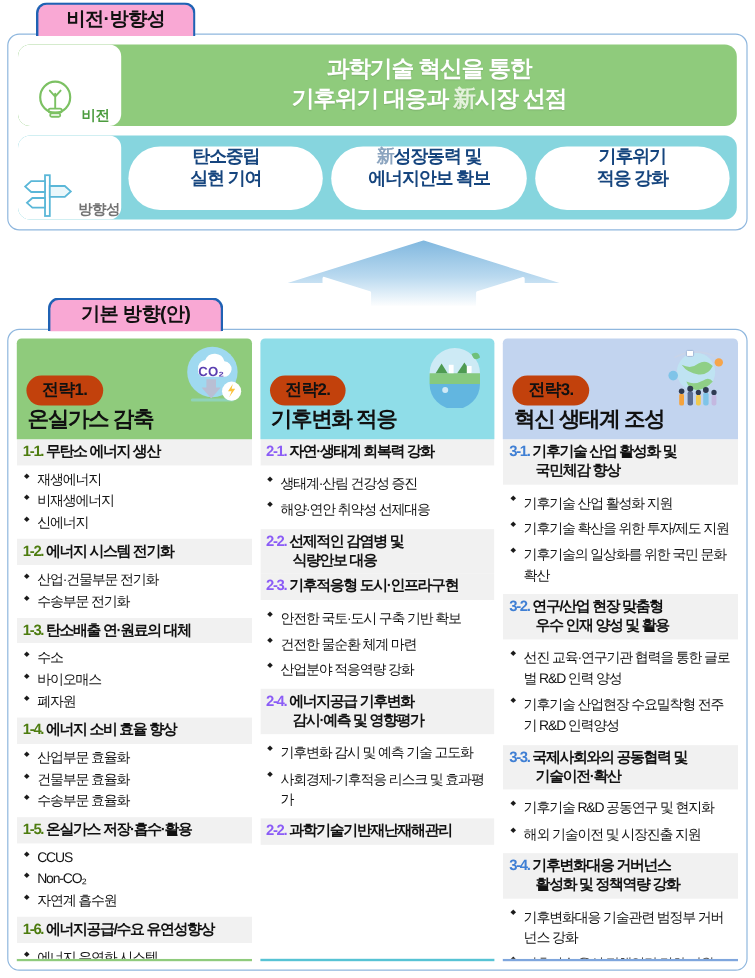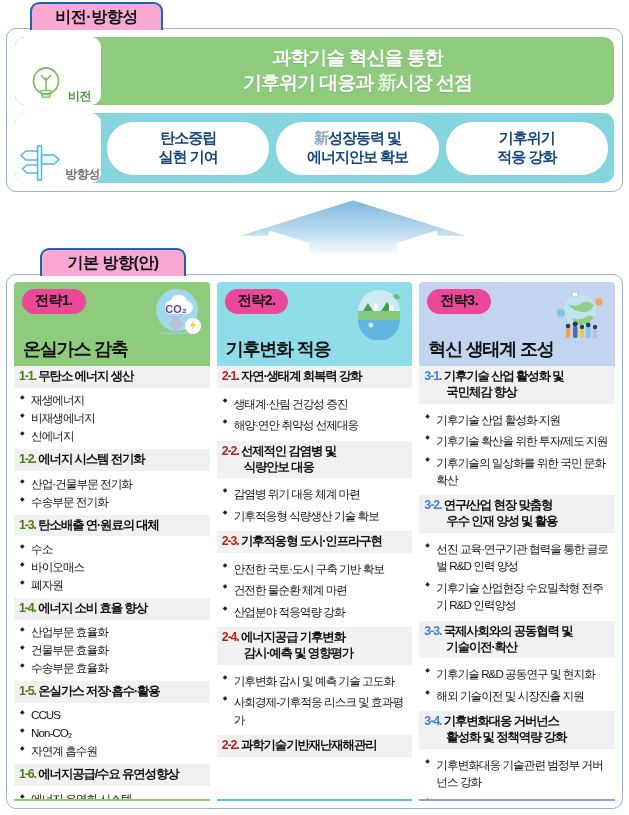--- a/index.html
+++ b/index.html
@@ -68,21 +68,21 @@
     color: #ffffff; font-weight: bold; font-size: 19px;
     line-height: 1.3; text-align: center; letter-spacing: -1px;
     text-shadow: 0 1px 1px rgba(0,0,0,.12);
   }
   .vision-text .faint { color: #e4f2dc; }
 
   .pills { flex: 1; display: flex; align-items: center;
            justify-content: space-around; padding: 0 6px; gap: 7px; }
   .pill {
     flex: 1; height: 53px; background: #ffffff; border-radius: 28px;
-    display: flex; align-items: center; justify-content: center;
+    display: flex; justify-content: center;
     text-align: center; font-weight: bold; font-size: 15px;
     line-height: 1.25; color: #16457e; letter-spacing: -1px;
   }
   .pill .faint { color: #8ba4bf; }
 
   
   .arrow { position: absolute; left: 228px; top: 196px; width: 250px; height: 62px; }
 
   
   .basic-tab { left: 40px; top: 248px; width: 146px; height: 28px;
@@ -101,44 +101,44 @@
     position: relative; height: 84px;
     border-radius: 4px 4px 0 0;
     padding: 7px 8px 0 8px;
     flex: 0 0 84px;
   }
   .c1 .col-head { background: #8fcb7c; }
   .c2 .col-head { background: #8fdde8; }
   .c3 .col-head { background: #c2d4ef; }
 
   .badge {
-    display: inline-block; background: #ec4899; color: #111111;
+    display: inline-block; background: #c2410c; color: #111111;
     font-weight: bold; font-size: 14px; letter-spacing: -0.5px;
-    border-radius: 14px; padding: 3px 13px 4px 13px;
+    border-radius: 14px; padding: 3px 13px 4px 13px; margin-top: 24px;
   }
   .col-title {
     position: absolute; left: 9px; bottom: 5px;
     font-size: 18px; font-weight: bold; color: #111111; letter-spacing: -1.2px;
   }
   .head-icon { position: absolute; right: 7px; top: 4px; width: 56px; height: 54px; }
 
   .col-body { flex: 1; display: flex; flex-direction: column; overflow: hidden; }
   .c1 .col-body { border-bottom: 2.5px solid #8fcb7c; }
   .c2 .col-body { border-bottom: 2.5px solid #57c3d4; }
   .c3 .col-body { border-bottom: 2.5px solid #7fa6dd; }
 
   .sub-head {
     background: #f1f1f1;
     padding: 3px 5px 3px 5px;
     font-size: 12.4px; font-weight: bold; color: #141414;
     letter-spacing: -1.1px; line-height: 1.28;
   }
   .sub-head .num { font-weight: bold; }
   .c1 .sub-head .num { color: #4d7c0f; }
-  .c2 .sub-head .num { color: #b91c1c; }
+  .c2 .sub-head .num { color: #8b5cf6; }
   .c3 .sub-head .num { color: #3f7fd4; }
   .sub-head .ttl { color: #111111; }
   .sub-head .l2 { display: block; padding-left: 22px; }
 
   .items { background: #ffffff; padding: 3px 4px 3px 6px; }
   .item {
     position: relative; padding-left: 11px;
     font-size: 11.6px; color: #121212; letter-spacing: -0.95px;
     line-height: 1.42; margin: 1.5px 0;
   }
@@ -300,24 +300,20 @@
       </div>
       <div class="col-body sp-lg">
 
         <div class="sub-head"><span class="num">2-1.</span> <span class="ttl">자연·생태계 회복력 강화</span></div>
         <div class="items">
           <div class="item">생태계·산림 건강성 증진</div>
           <div class="item">해양·연안 취약성 선제대응</div>
         </div>
 
         <div class="sub-head"><span class="num">2-2.</span> <span class="ttl">선제적인 감염병 및</span><span class="l2">식량안보 대응</span></div>
-        <div class="items">
-          <div class="item">감염병 위기 대응 체계 마련</div>
-          <div class="item">기후적응형 식량생산 기술 확보</div>
-        </div>
 
         <div class="sub-head"><span class="num">2-3.</span> <span class="ttl">기후적응형 도시·인프라구현</span></div>
         <div class="items">
           <div class="item">안전한 국토·도시 구축 기반 확보</div>
           <div class="item">건전한 물순환 체계 마련</div>
           <div class="item">산업분야 적응역량 강화</div>
         </div>
 
         <div class="sub-head"><span class="num">2-4.</span> <span class="ttl">에너지공급 기후변화</span><span class="l2">감시·예측 및 영향평가</span></div>
         <div class="items">

